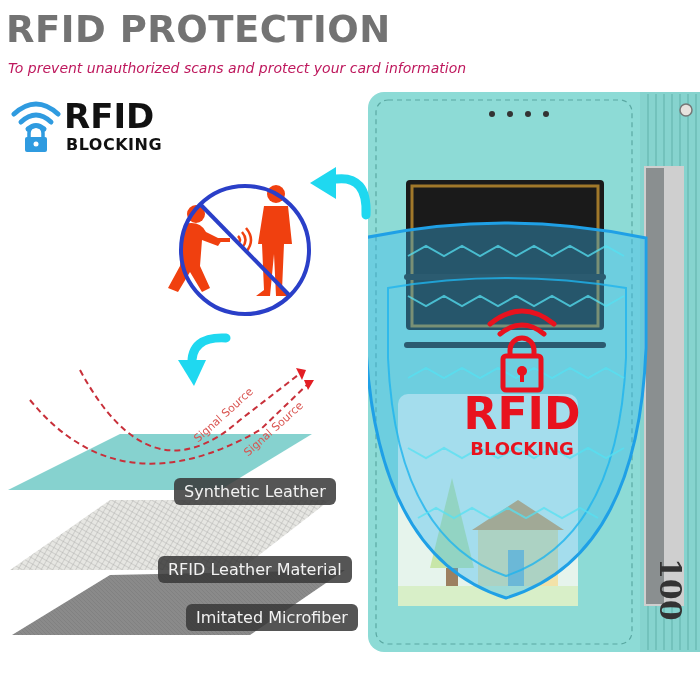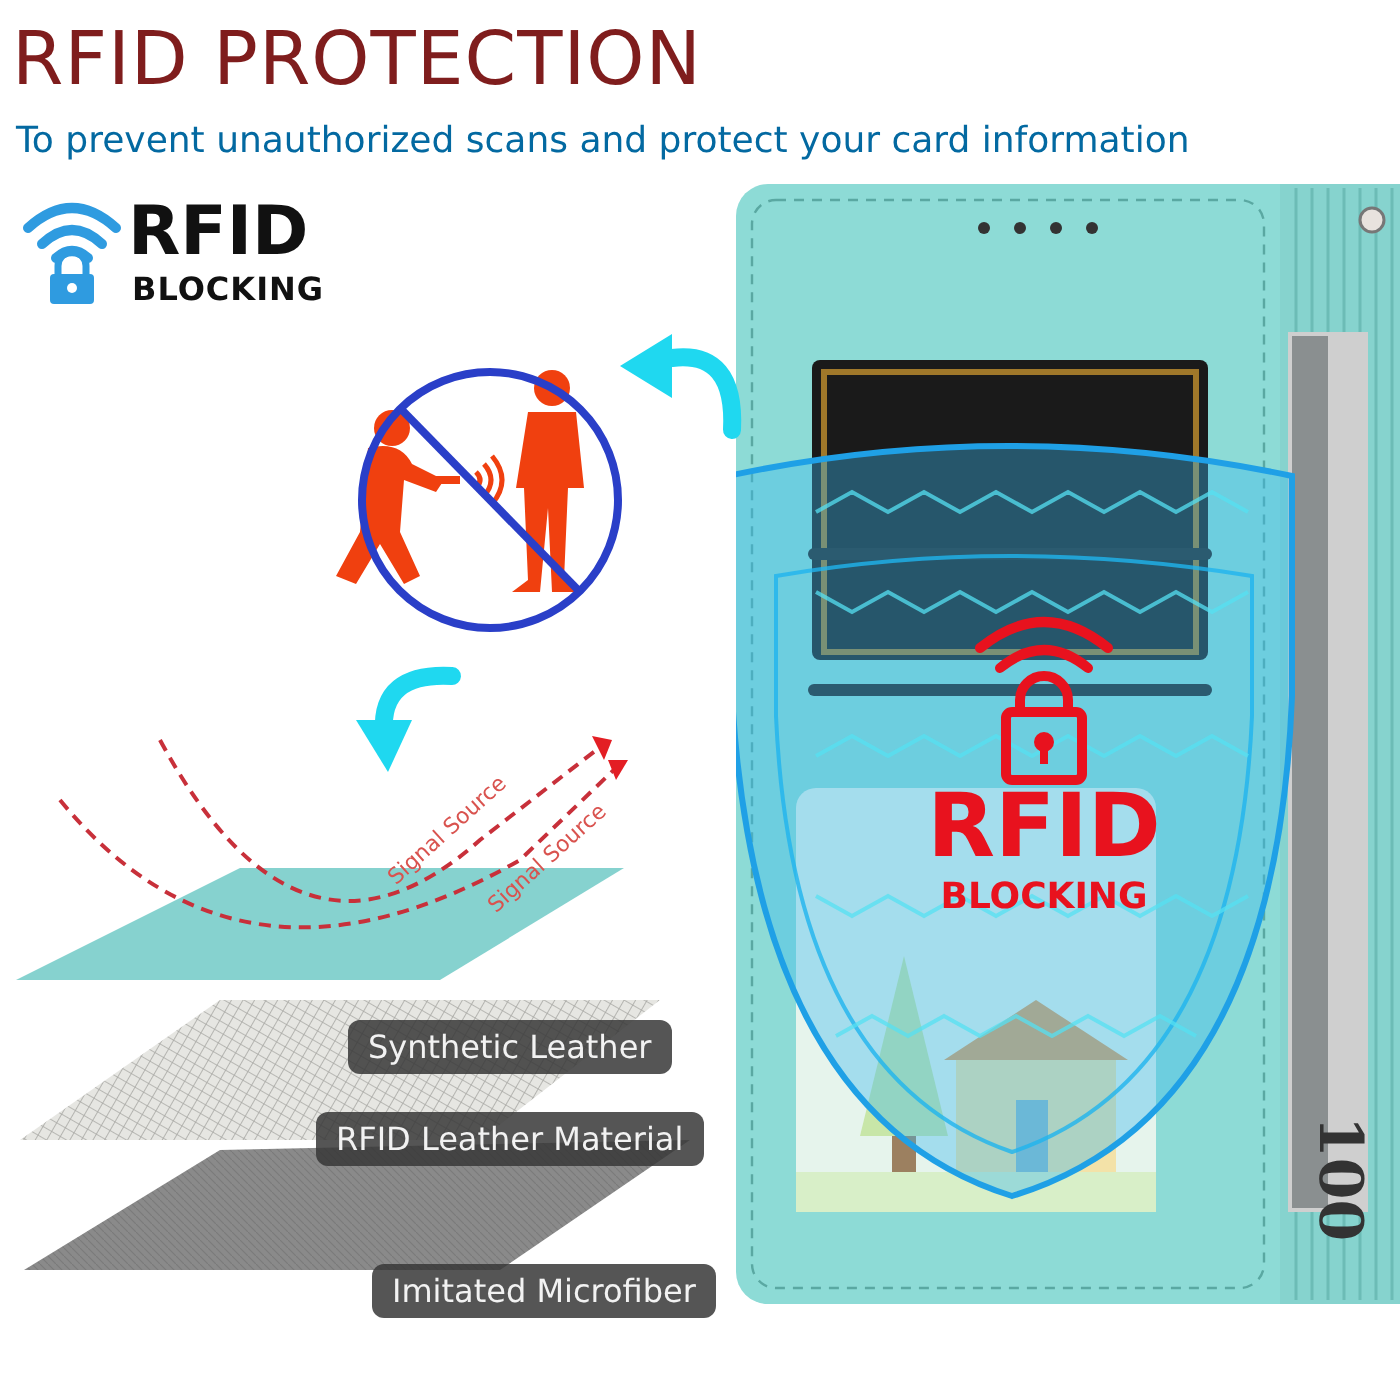--- a/index.html
+++ b/index.html
@@ -1,19 +1,19 @@
 <!DOCTYPE html>
 <html><head>
 <meta charset="utf-8">
 <style>
   html,body{margin:0;padding:0;background:#fff;}
   body{width:700px;height:700px;position:relative;overflow:hidden;font-family:"DejaVu Sans","Liberation Sans",sans-serif;}
   .abs{position:absolute;}
-  .title{left:6px;top:8px;font-size:37px;font-weight:normal;color:#7f1d1d;letter-spacing:0.5px;font-family:"DejaVu Sans",sans-serif;}
-  .subtitle{left:8px;top:60px;font-size:18px;color:#0369a1;font-family:"DejaVu Sans",sans-serif;}
+  .title{left:6px;top:8px;font-size:37px;font-weight:bold;color:#737373;letter-spacing:0.5px;font-family:"DejaVu Sans",sans-serif;}
+  .subtitle{left:8px;top:60px;font-size:14px;color:#be185d;font-family:"DejaVu Sans",sans-serif;font-style:italic;}
   .rfid-logo-text{left:64px;top:99px;font-size:34px;font-weight:900;color:#111;font-family:"DejaVu Sans",sans-serif;font-style:normal;letter-spacing:0px;line-height:34px;}
   .rfid-logo-sub{left:66px;top:135px;font-size:16px;font-weight:bold;color:#111;font-family:"DejaVu Sans",sans-serif;letter-spacing:0.5px;}
   .layer-label{background:rgba(55,55,55,0.85);color:#f2f2f2;font-size:16px;padding:4px 10px;border-radius:6px;font-family:"DejaVu Sans",sans-serif;white-space:nowrap;}
   .signal-text{color:#d9534f;font-size:11px;font-family:"DejaVu Sans",sans-serif;transform-origin:left bottom;white-space:nowrap;}
   .wallet-red-text{color:#e8121e;font-weight:900;font-family:"DejaVu Sans",sans-serif;text-align:center;}
 </style>
 </head>
 <body>
 
 <div class="abs title">RFID PROTECTION</div>
@@ -146,15 +146,15 @@
   <path d="M8 130 L120 74 L312 74 L220 130 Z" fill="#80d0cc" fill-opacity="0.95"></path>
 
   <path d="M80 10 Q150 140 240 60 L302 12" stroke="#c8303a" stroke-width="2" stroke-dasharray="6 4" fill="none"></path>
   <path d="M30 40 Q120 150 260 70 L310 22" stroke="#c8303a" stroke-width="2" stroke-dasharray="6 4" fill="none"></path>
   <path d="M296 8 L306 10 L302 20 Z" fill="#e31e24"></path>
   <path d="M304 20 L314 20 L308 30 Z" fill="#e31e24"></path>
 </svg>
 <div class="abs signal-text" style="left:200px;top:432px;transform:rotate(-42deg);">Signal Source</div>
 <div class="abs signal-text" style="left:250px;top:446px;transform:rotate(-42deg);">Signal Source</div>
 
-<div class="abs layer-label" style="left:174px;top:478px;margin-top:32px;">Synthetic Leather</div>
+<div class="abs layer-label" style="left:174px;top:478px;">Synthetic Leather</div>
 <div class="abs layer-label" style="left:158px;top:556px;">RFID Leather Material</div>
-<div class="abs layer-label" style="left:186px;top:632px;">Imitated Microfiber</div>
+<div class="abs layer-label" style="left:186px;top:604px;">Imitated Microfiber</div>
 
 </body></html>

